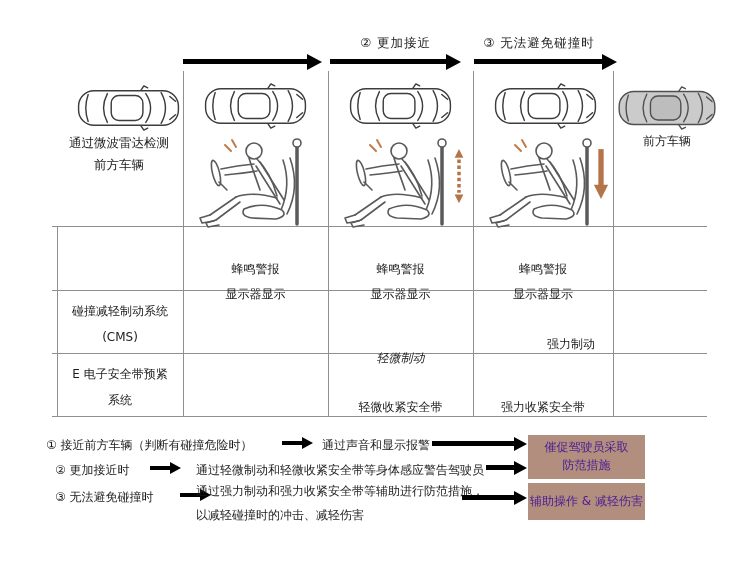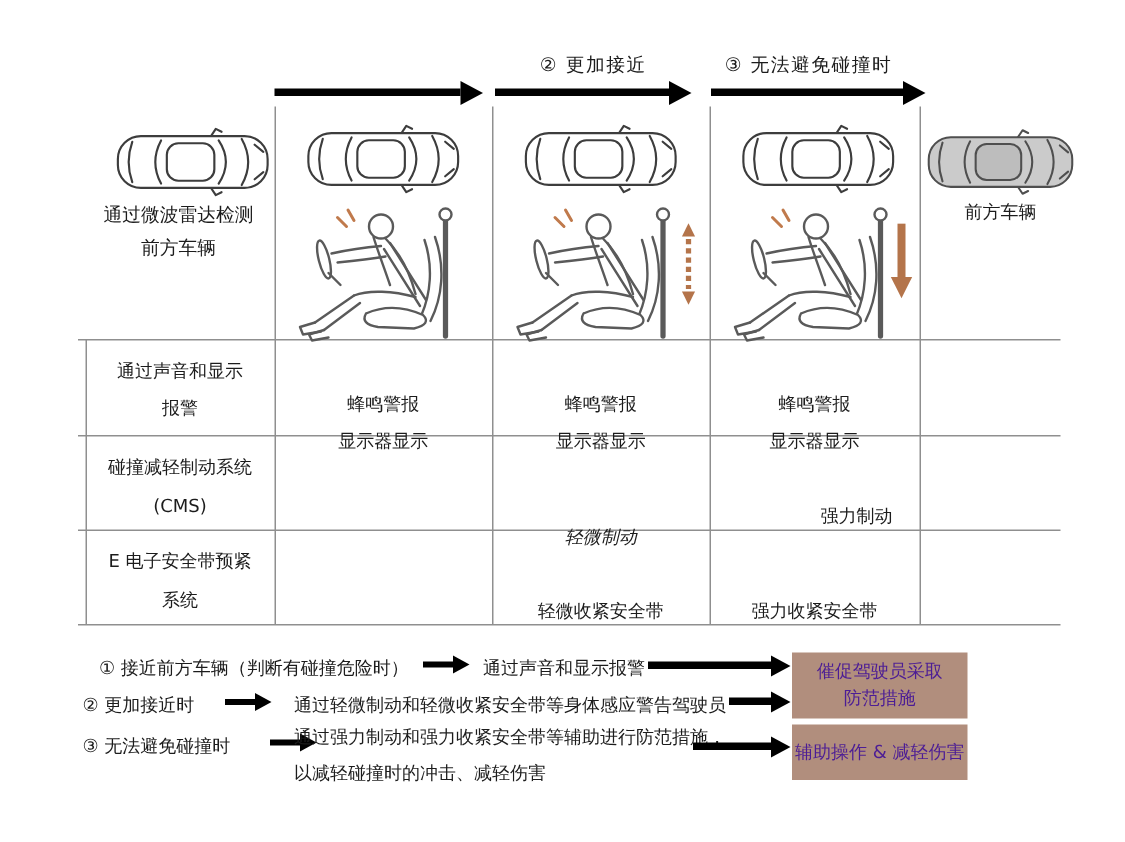--- a/index.html
+++ b/index.html
@@ -138,24 +138,20 @@
   <svg class="abs" style="left:484px;top:136px;" width="130" height="92">
       <use href="#driver-seat"></use>
     </svg>
   <svg class="abs" style="left:452px;top:148px;" width="14" height="56">
       <use href="#dash-updown-arrow"></use>
     </svg>
   <svg class="abs" style="left:593px;top:148px;" width="16" height="52">
       <use href="#solid-down-arrow"></use>
     </svg>
 
-  <div class="tlabel" style="top:235px;line-height:25px;">
-    <div>通过声音和显示</div>
-    <div>报警</div>
-  </div>
   <div class="tlabel" style="top:298px;line-height:26px;">
     <div>碰撞减轻制动系统</div>
     <div>(CMS)</div>
   </div>
   <div class="tlabel" style="top:361px;line-height:26px;">
     <div>E 电子安全带预紧</div>
     <div>系统</div>
   </div>
 
   <div class="tcell" style="left:183px;width:145px;top:235px;line-height:25px;">
@@ -168,21 +164,21 @@
   </div>
   <div class="tcell" style="left:473px;width:140px;top:235px;line-height:25px;">
     <div>蜂鸣警报</div>
     <div>显示器显示</div>
   </div>
   <div class="tcell" style="left:328px;width:145px;top:323px;line-height:26px;font-style:italic;">轻微制动</div>
   <div class="tcell" style="left:501px;width:140px;top:309px;line-height:26px;">强力制动</div>
   <div class="tcell" style="left:328px;width:145px;top:372px;line-height:26px;">轻微收紧安全带</div>
   <div class="tcell" style="left:473px;width:140px;top:372px;line-height:26px;">强力收紧安全带</div>
 
-  <div class="lg" style="left:66px;top:437px;">① 接近前方车辆（判断有碰撞危险时）</div>
+  <div class="lg" style="left:46px;top:437px;">① 接近前方车辆（判断有碰撞危险时）</div>
   <div class="barrow sm" style="left:282px;top:441px;width:20px;"></div>
   <div class="lg" style="left:322px;top:437px;">通过声音和显示报警</div>
   <div class="barrow md" style="left:432px;top:441px;width:82px;"></div>
 
   <div class="lg" style="left:55px;top:462px;">② 更加接近时</div>
   <div class="barrow sm" style="left:150px;top:466px;width:20px;"></div>
   <div class="lg" style="left:196px;top:462px;">通过轻微制动和轻微收紧安全带等身体感应警告驾驶员</div>
   <div class="barrow md" style="left:486px;top:465px;width:28px;"></div>
 
   <div class="lg" style="left:55px;top:489px;">③ 无法避免碰撞时</div>

